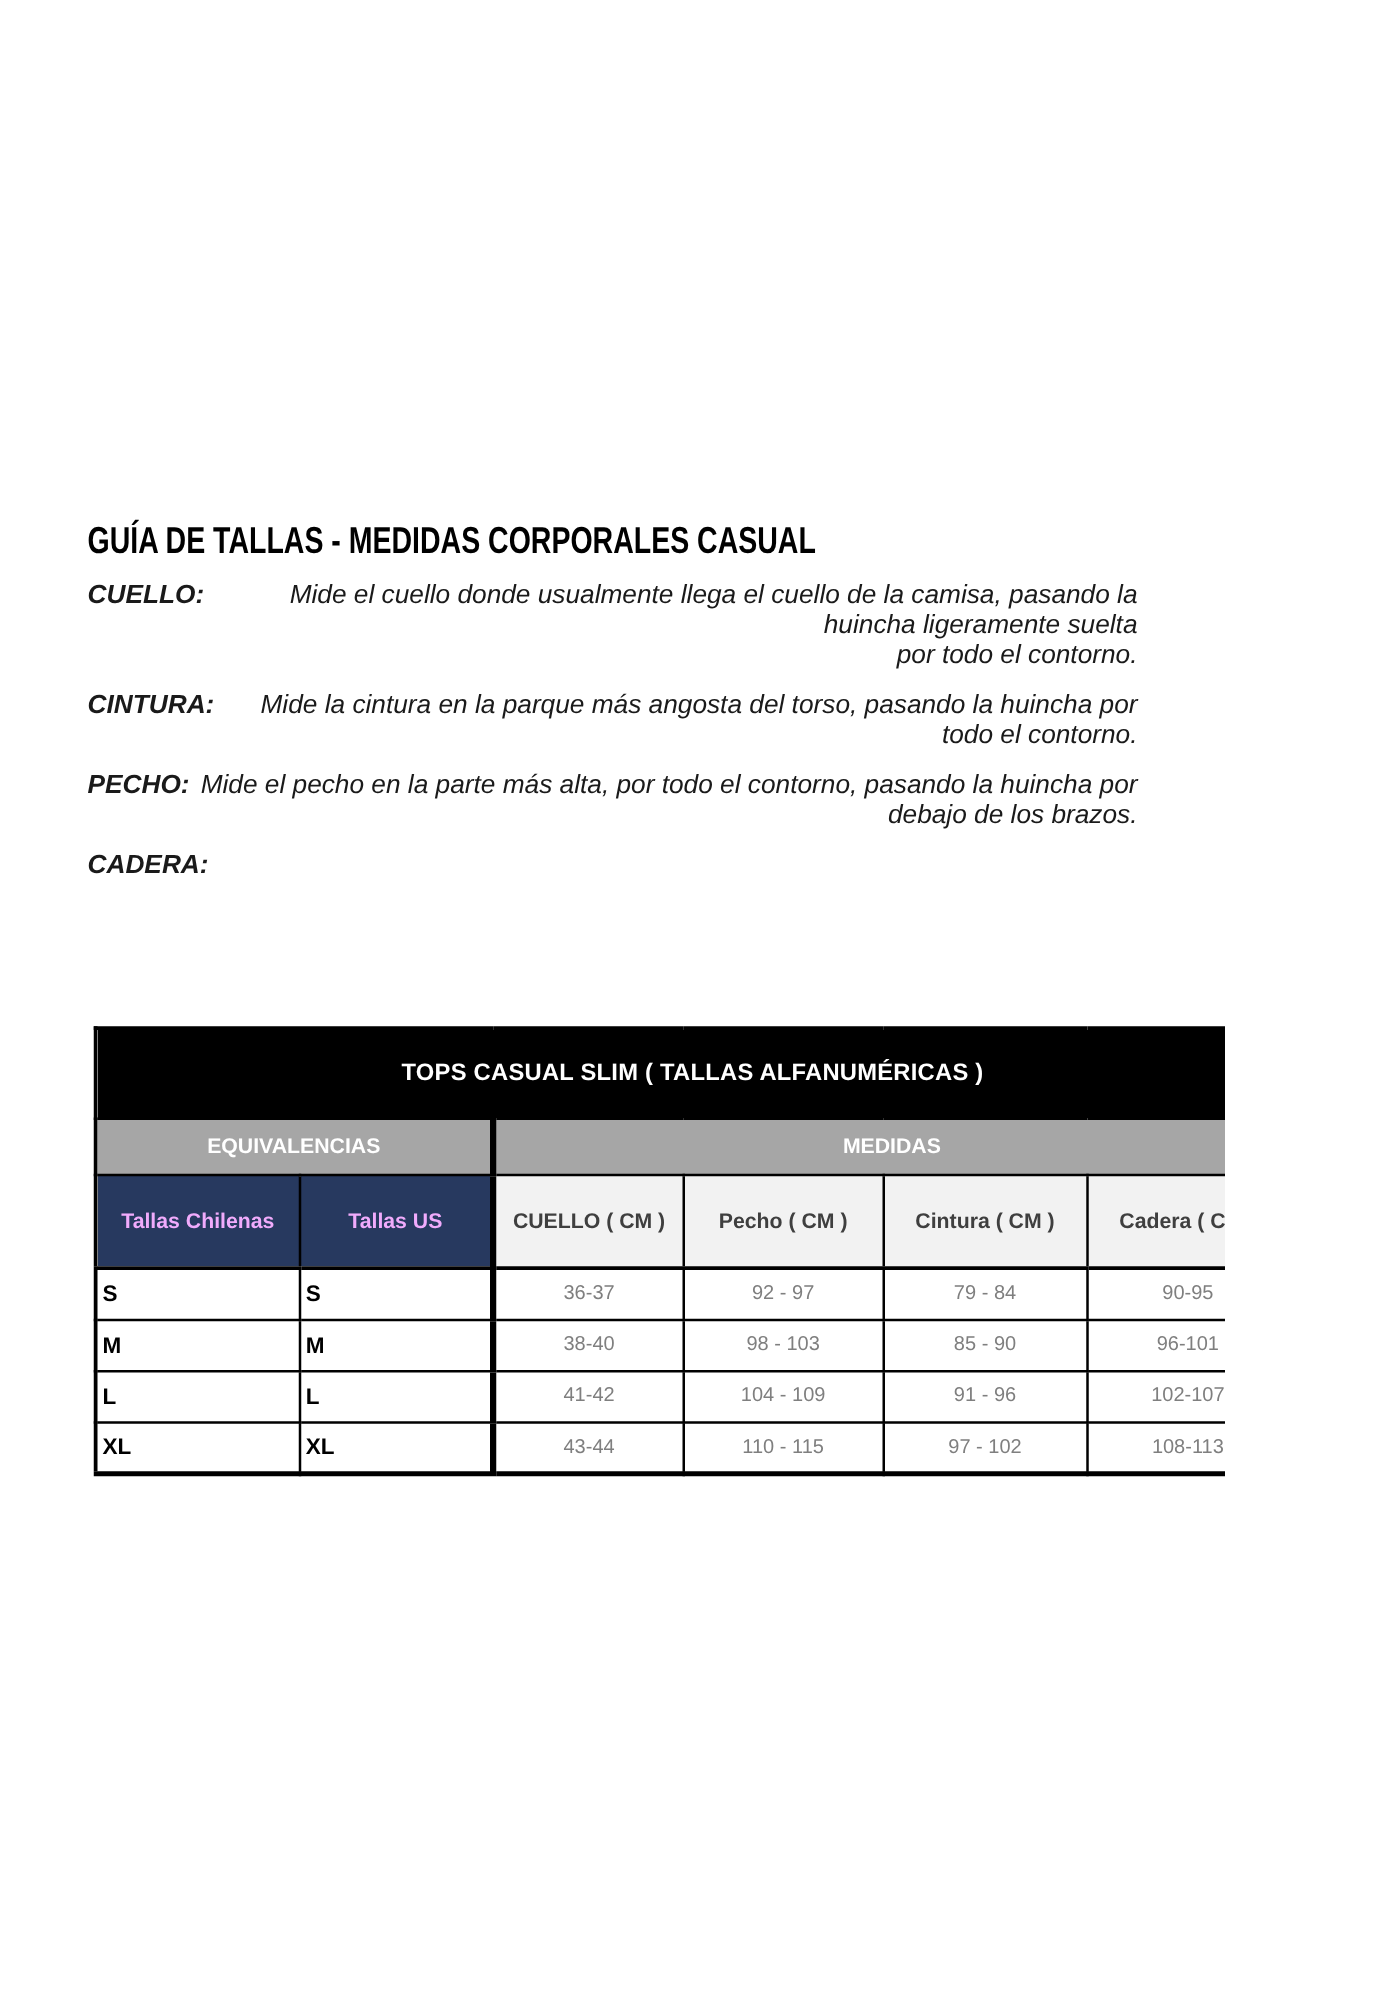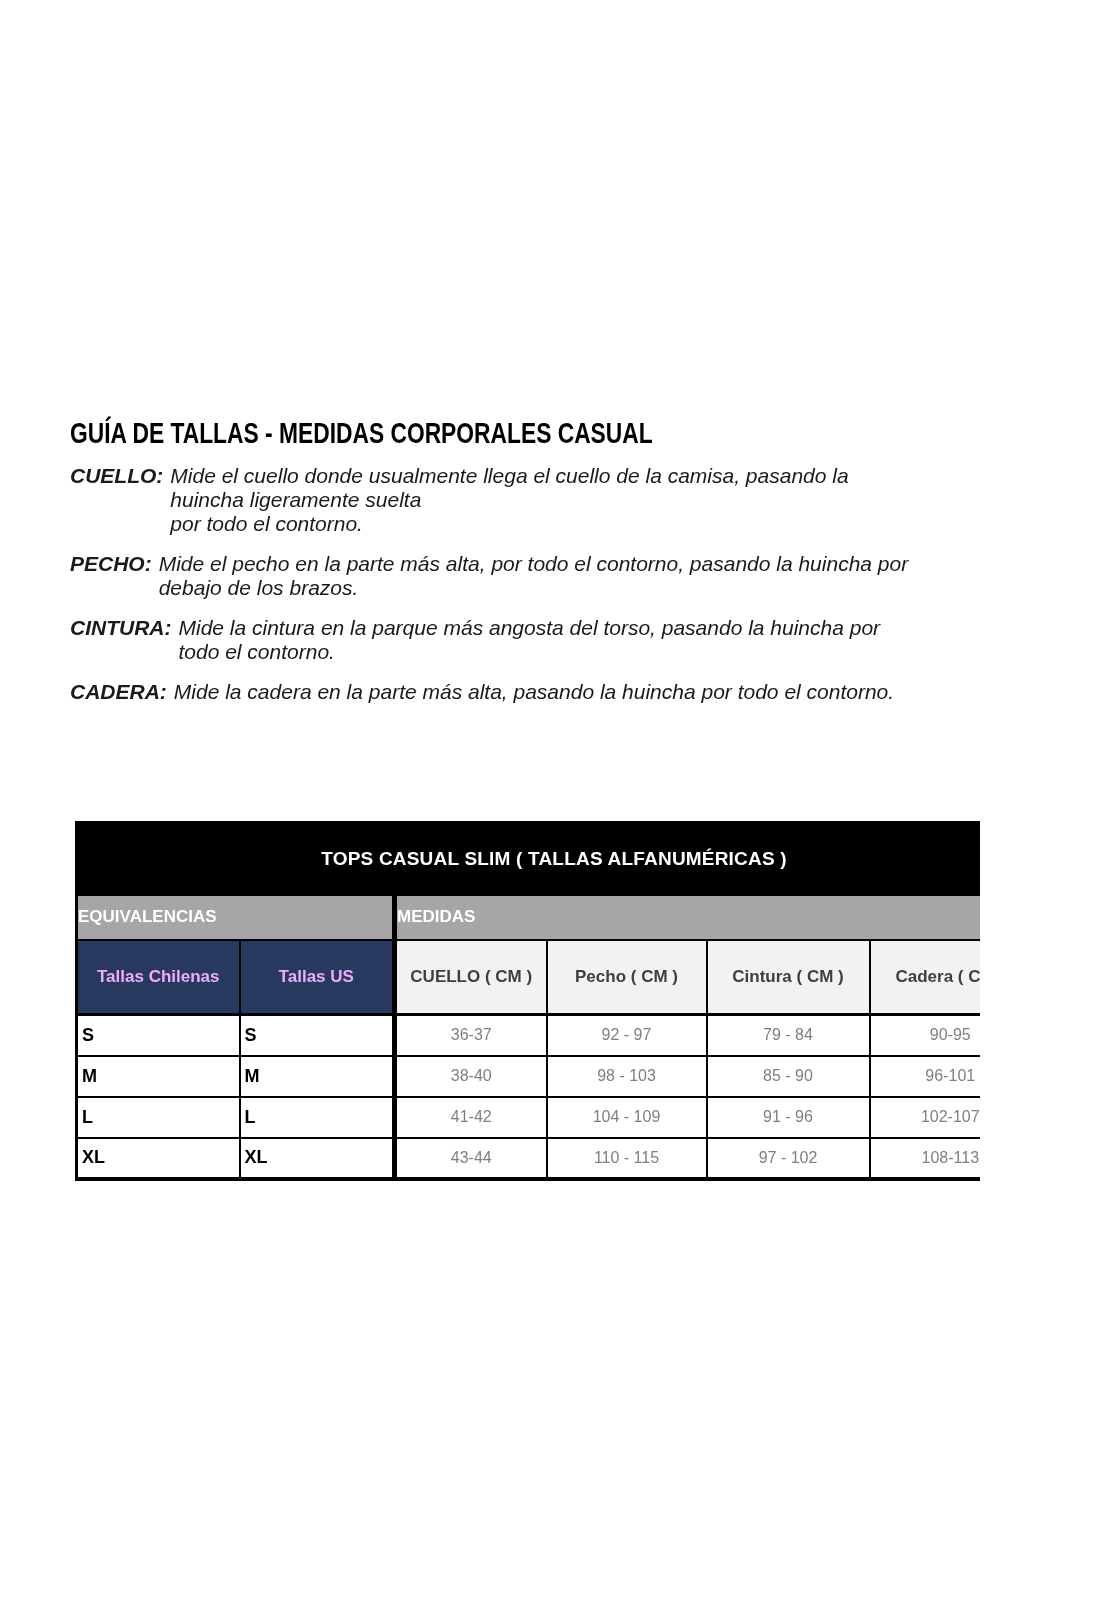--- a/index.html
+++ b/index.html
@@ -52,20 +52,21 @@
     line-height: 24px;
     font-style: italic;
   }
   .def-label {
     font-weight: bold;
     white-space: nowrap;
     margin-right: 7px;
   }
   .def-text {
     white-space: pre-line;
+    text-align: right;
   }
   table.size-table {
     border-collapse: collapse;
     table-layout: fixed;
     width: 955px;
     margin: 117px 0 0 5px;
     font-family: "Liberation Sans", sans-serif;
   }
   table.size-table td {
     border: 2px solid #000000;
@@ -80,21 +81,21 @@
     text-align: center;
     height: 72px;
     letter-spacing: 0.2px;
     margin-top: 34px;
   }
   tr.group-row td {
     background: var(--band-gray);
     color: #ffffff;
     font-weight: bold;
     font-size: 17px;
-    text-align: left;
+    text-align: center;
     height: 45px;
   }
   tr.header-row td {
     height: 75px;
     text-align: center;
     font-weight: bold;
     font-size: 17px;
     border-bottom-width: 3px;
   }
   tr.header-row td.navy {
@@ -133,30 +134,29 @@
   <h1 class="doc-title">GUÍA DE TALLAS - MEDIDAS CORPORALES CASUAL</h1>
 
 
   <div class="defs">
     <p class="def-row">
       <span class="def-label">CUELLO:</span>
       <span class="def-text">Mide el cuello donde usualmente llega el cuello de la camisa, pasando la huincha ligeramente suelta
 por todo el contorno.</span>
     </p>
     <p class="def-row">
+      <span class="def-label">CINTURA:</span>
+      <span class="def-text">Mide la cintura en la parque más angosta del torso, pasando la huincha por todo el contorno.</span>
+    </p>
+    <p class="def-row">
       <span class="def-label">PECHO:</span>
       <span class="def-text">Mide el pecho en la parte más alta, por todo el contorno, pasando la huincha por debajo de los brazos.</span>
     </p>
     <p class="def-row">
-      <span class="def-label">CINTURA:</span>
-      <span class="def-text">Mide la cintura en la parque más angosta del torso, pasando la huincha por todo el contorno.</span>
-    </p>
-    <p class="def-row">
       <span class="def-label">CADERA:</span>
-      <span class="def-text">Mide la cadera en la parte más alta, pasando la huincha por todo el contorno.</span>
     </p>
   </div>
 
   <table class="size-table">
     <colgroup>
       <col style="width:163px">
         <col style="width:155px">
         <col style="width:152px">
       <col style="width:160px">
         <col style="width:163px">

